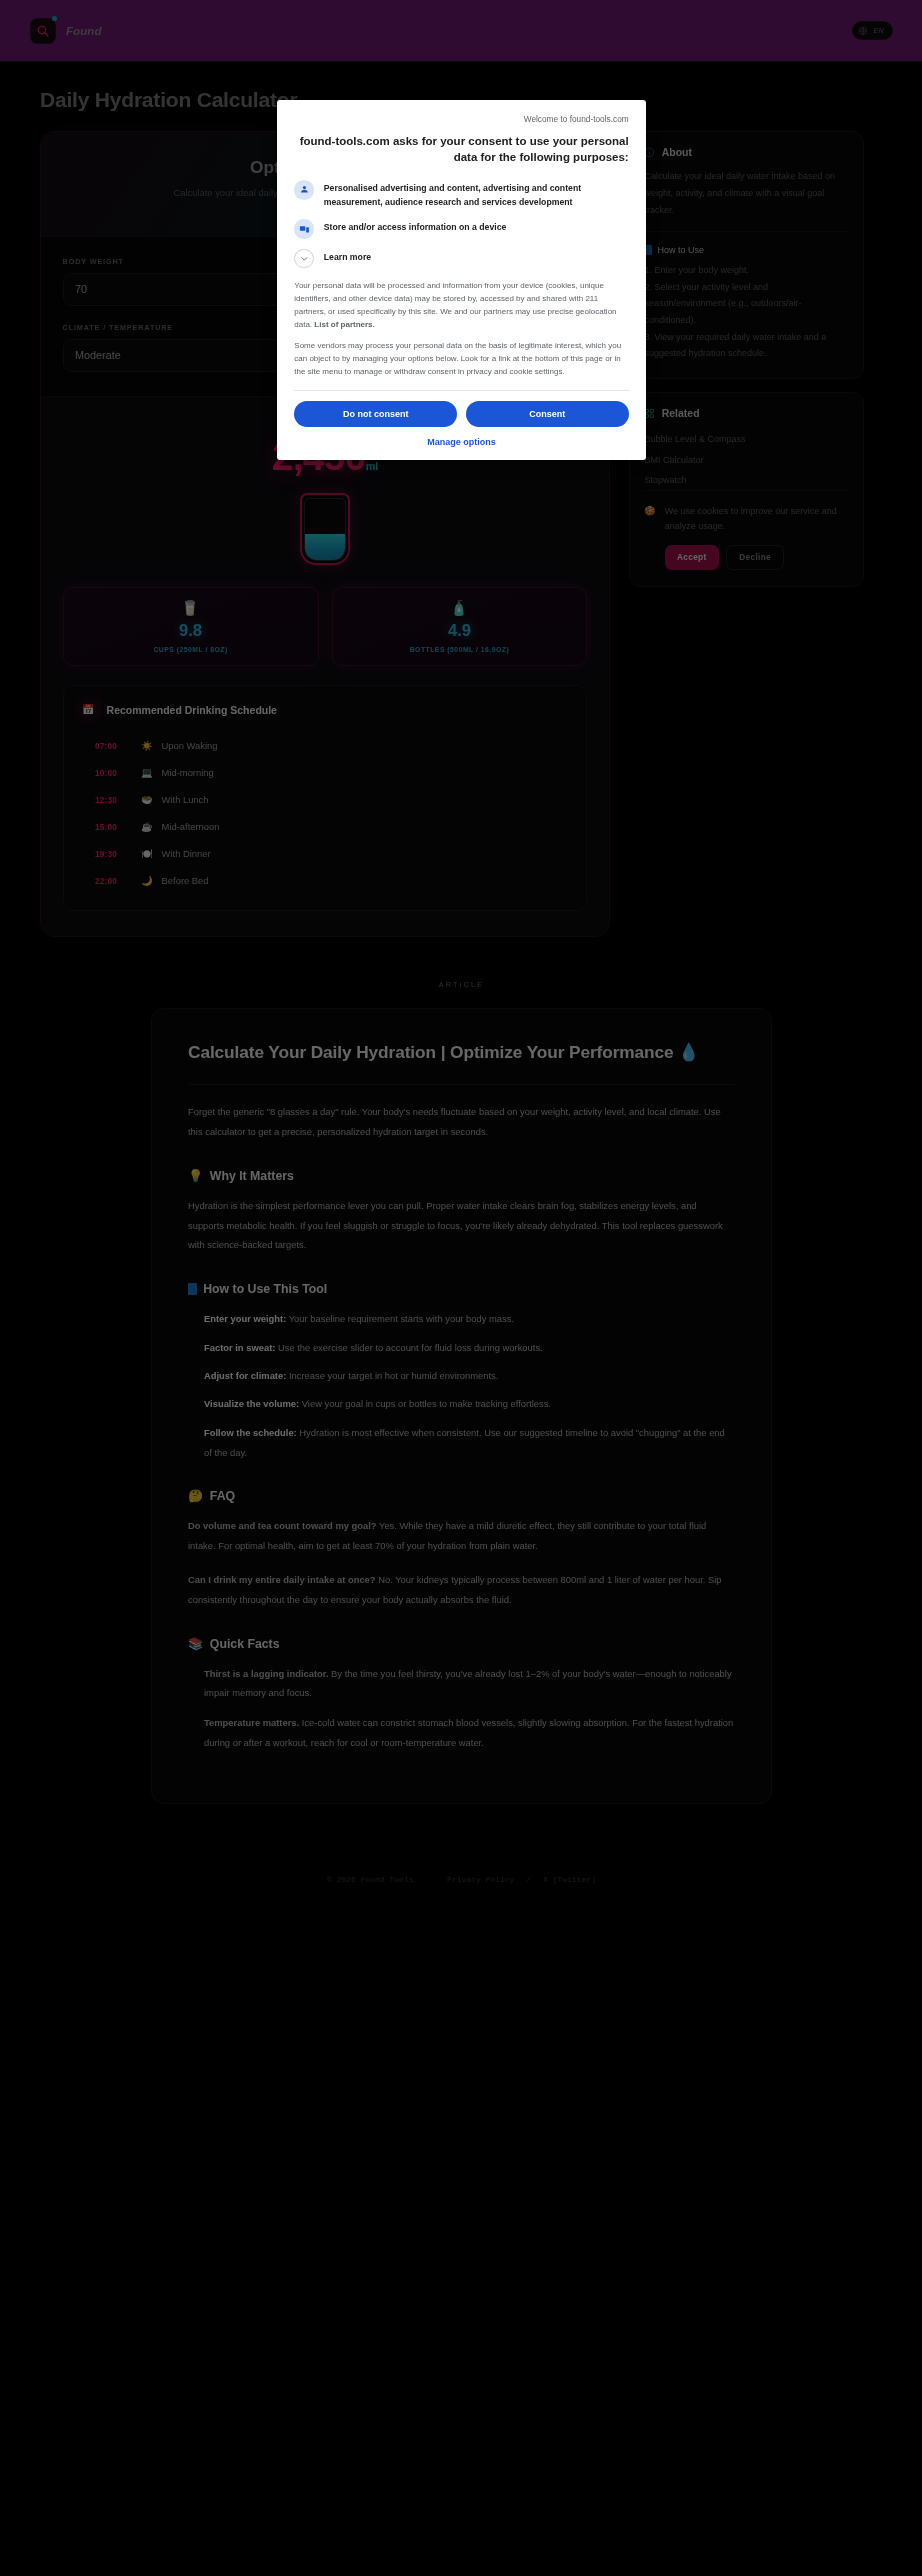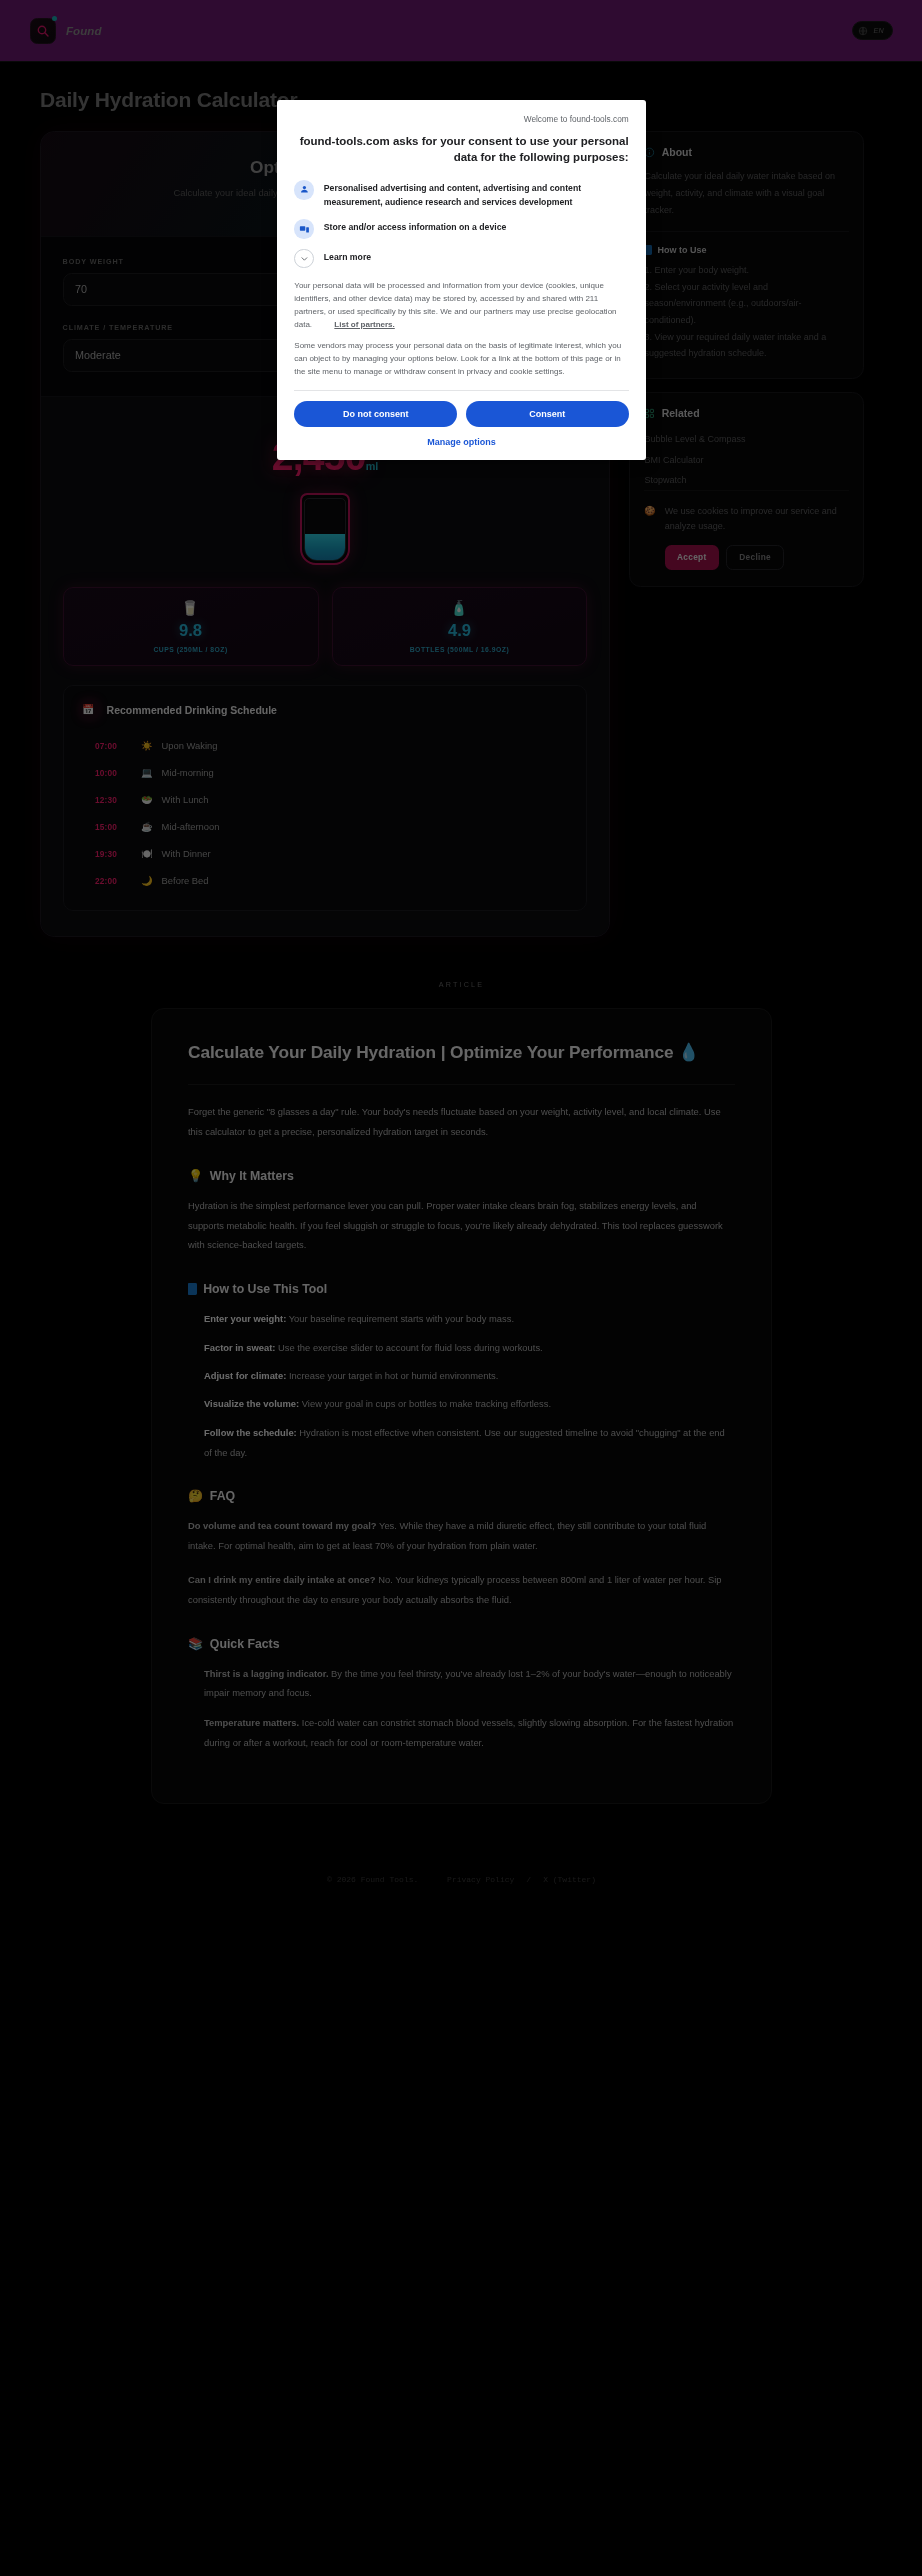--- a/index.html
+++ b/index.html
@@ -172,21 +172,21 @@
   
   .side-card {
     border: 0.7px solid #17171a; border-radius: 11.5px; background: #060608;
     padding: 14.4px 14.4px 16px 14.4px; margin-bottom: 13px;
   }
   .side-head { display: flex; align-items: center; gap: 6.5px; margin-bottom: 10px; }
   .side-head-title { font-size: 10.5px; font-weight: 700; color: #d3d3d3; }
   .side-para { font-size: 9px; line-height: 1.85; color: #5f5f5f; }
   .side-div { height: 0.7px; background: #151518; margin: 13px 0; }
   .side-sub { display: flex; align-items: center; gap: 5px; margin-bottom: 7.2px; }
-  .side-sub-title { font-size: 9px; font-weight: 700; color: #c8c8c8; }
+  .side-sub-title { font-size: 9px; font-weight: 400; color: #c8c8c8; }
   .side-step { font-size: 9px; line-height: 1.85; color: #5f5f5f; }
   .blue-book { width: 8px; height: 10px; background: #1675c6; border-radius: 0.7px 1.4px 1.4px 0.7px; }
   .related-link { font-size: 9px; color: #5f5f5f; line-height: 2.25; display: block; }
 
   
   .cookie-strip {
     border-top: 0.7px solid #121214; padding: 13px 0 0 0;
     display: flex; gap: 8.7px; align-items: flex-start;
   }
   .cookie-emoji { font-size: 9.4px; color: #17b8bd; margin-top: 0.7px; }
@@ -263,21 +263,21 @@
   .cm-ic {
     width: 19.5px; height: 19.5px; border-radius: 50%; background: #d7e4fb;
     flex: 0 0 19.5px; display: flex; align-items: center; justify-content: center;
   }
   .cm-ic svg { width: 10.8px; height: 10.8px; fill: #1a57c9; }
   .cm-ic.hollow { background: transparent; border: 0.7px solid #cdd2d8; }
   .cm-ic.hollow svg { fill: none; stroke: #5f6368; stroke-width: 2; }
   .cm-ptext { font-size: 8.7px; color: #202124; font-weight: 600; line-height: 1.55; padding-top: 2.2px; }
   .cm-body { font-size: 8px; color: #5f6368; line-height: 1.62; margin-top: 11.5px; }
   .cm-body + .cm-body { margin-top: 8px; }
-  .cm-link { color: #5f6368; text-decoration: underline; font-weight: 600; margin-left: 20px; }
+  .cm-link { color: #5f6368; font-weight: 600; }
   .cm-rule { height: 0.7px; background: #e3e4e6; margin: 11.5px 0 10px 0; }
   .cm-btns { display: flex; gap: 8.7px; }
   .cm-btn {
     flex: 1; background: #1a56d6; color: #fff; border: none; border-radius: 72px;
     font-size: 9px; font-weight: 700; padding: 8px 0; font-family: inherit; cursor: pointer;
   }
   .cm-manage {
     display: block; text-align: center; margin-top: 10px;
     font-size: 9px; font-weight: 700; color: #1a56d6; text-decoration: none; cursor: pointer;
   }

